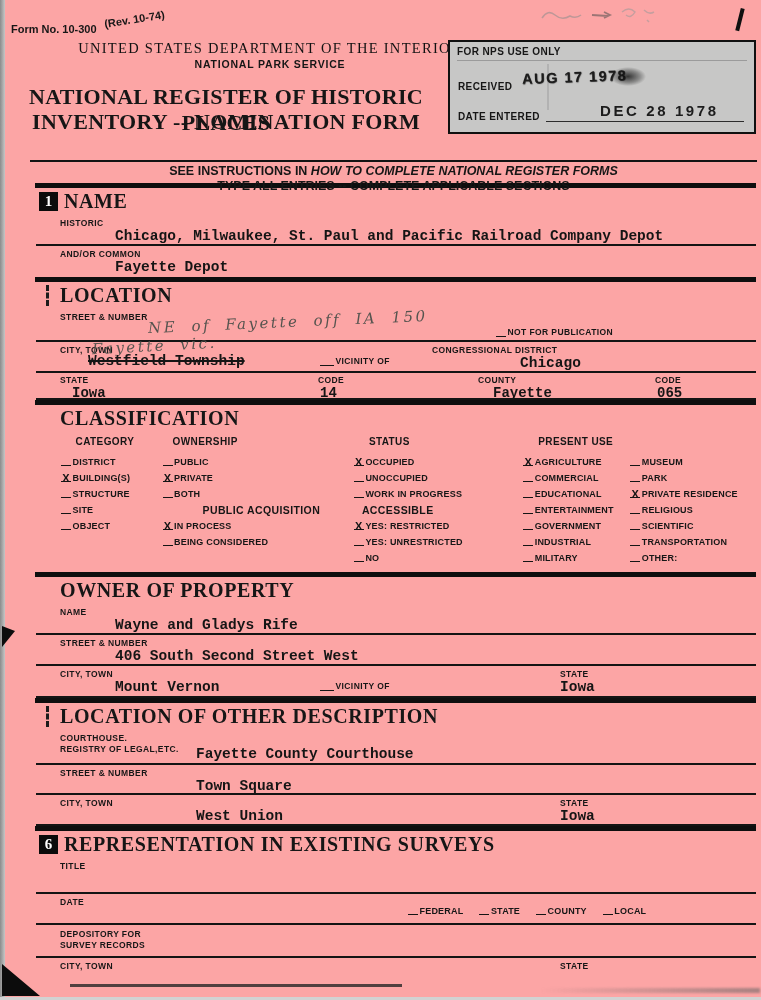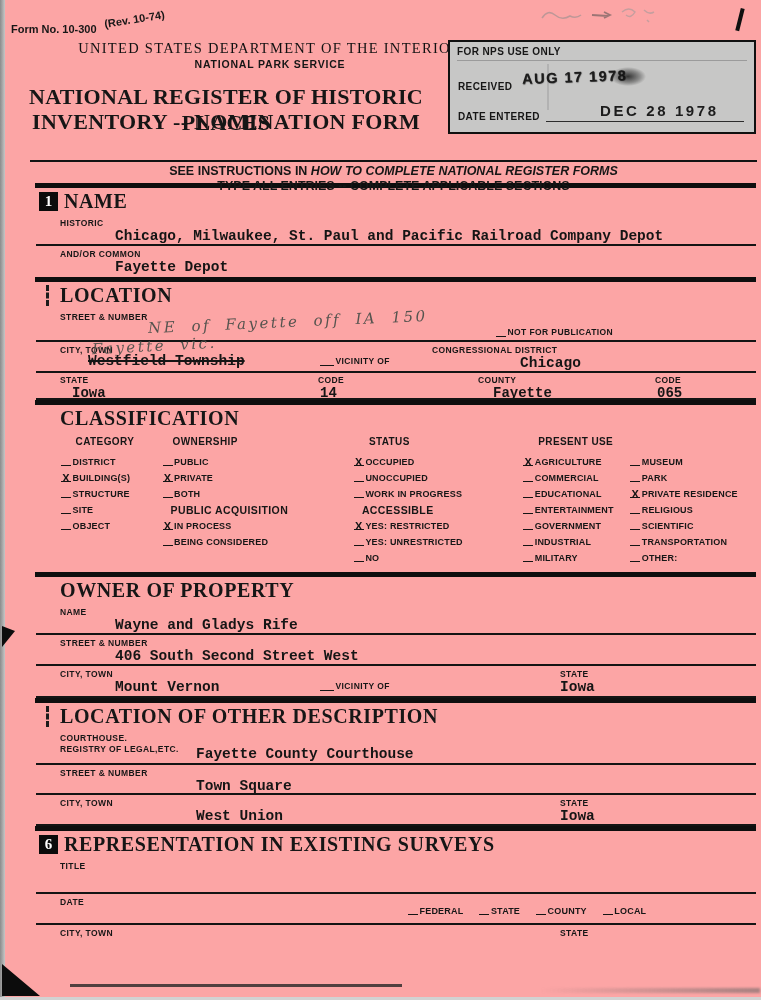--- a/index.html
+++ b/index.html
@@ -106,21 +106,21 @@
   
   .class-grid { display:flex; padding:4px 0 6px 24px; height:140px; }
   .chead { font-size:10px; font-weight:bold; letter-spacing:.4px; height:18px; }
   .citem { display:flex; align-items:center; height:16px; font-size:9px; font-weight:bold;
     letter-spacing:.2px; white-space:nowrap; }
   .citem .clabel { line-height:10px; }
   .citem.subhead .clabel { font-size:10.5px; letter-spacing:.4px; }
   .citem.subhead { align-items:center; }
   .col-cat { margin-left:1px; width:105px; } .col-cat .chead { text-align:center; width:88px; }
   .col-own { width:198px; } .col-own .chead { padding-left:10px; }
-  .col-own .subhead { padding-left:8px; }
+  .col-own .subhead { padding-left:8px;margin-left:32px; }
   .col-status { width:170px; } .col-status .chead { padding-left:15px; }
   .col-status .subhead { padding-left:8px; }
   .col-present { width:246px; } .col-present .chead { padding-left:20px; }
   .pu-cols { display:flex; }
   .pu1 { width:112px; padding-left:5px; }
   .pu2 { flex:1; }
   
   .row-owner { height:31px; }
   .row-owner-city { height:32px; }
   .row-courthouse { height:35px; }
@@ -527,20 +527,24 @@
               <span class="mark"></span>
               <span class="clabel">COUNTY</span>
             </div>
 
             <div class="citem">
               <span class="mark"></span>
               <span class="clabel">LOCAL</span>
             </div>
           </div>
       </div>
+      <div class="frow row-depo">
+        <div class="flabel2" style="padding-top:4px;">DEPOSITORY FOR</div>
+        <div class="flabel2">SURVEY RECORDS</div>
+      </div>
       <div class="frow row-last">
         <div class="flabel">CITY, TOWN</div>
         <div class="rcol rcol-state">
           <div class="flabel">STATE</div>
         </div>
       </div>
     </div>
 
   </div>
 </div>

